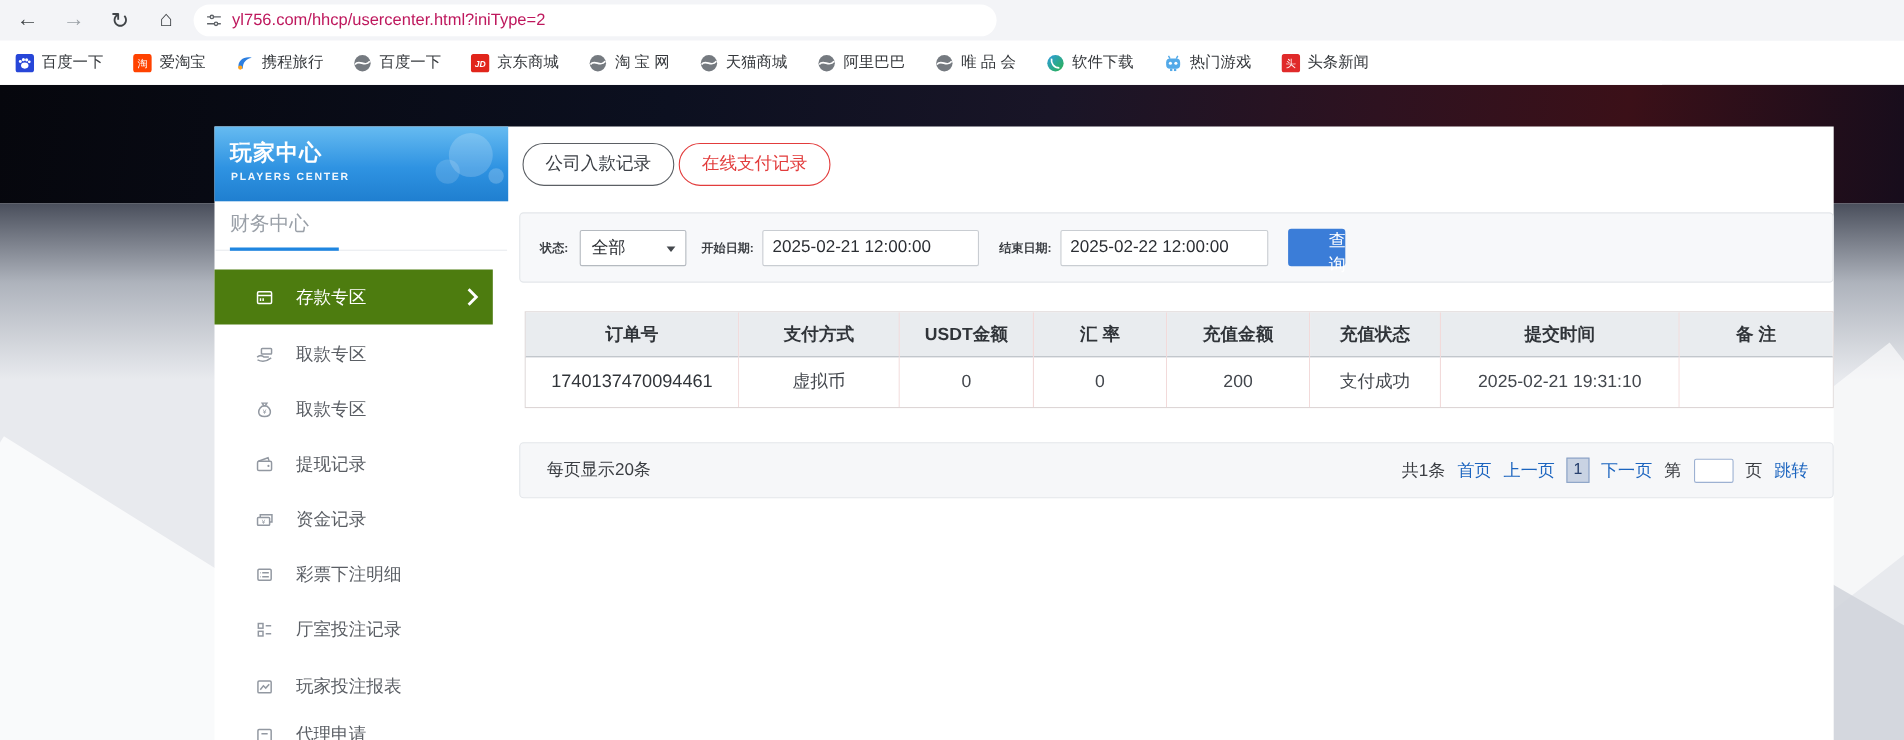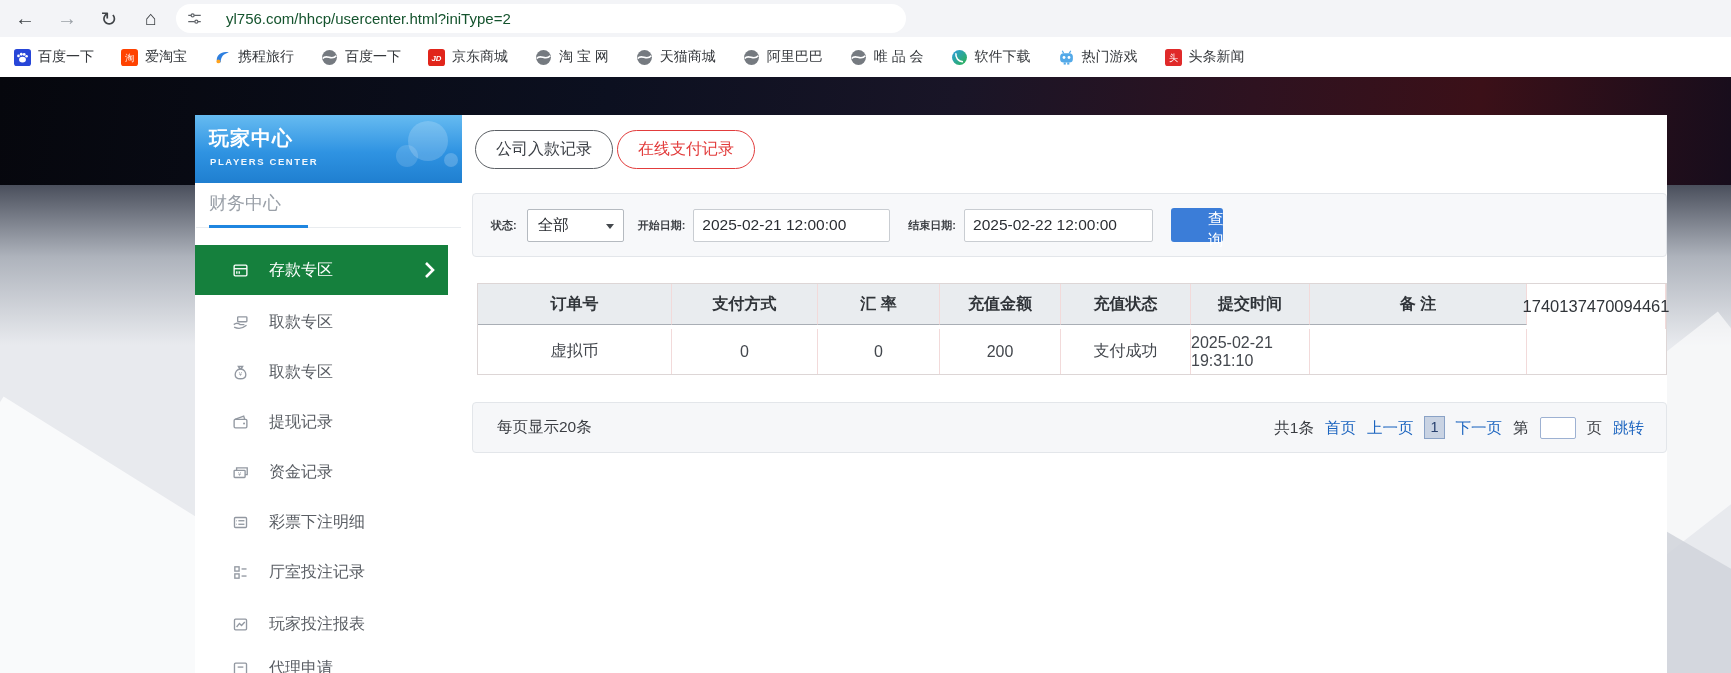--- a/index.html
+++ b/index.html
@@ -9,21 +9,21 @@
     background:#fff;
   }
   
   .toolbar{position:absolute;left:0;top:0;width:1731px;height:37px;background:#f3f4f7;}
   .navbtn{position:absolute;top:2px;width:34px;height:33px;display:flex;align-items:center;justify-content:center;
           font-size:20px;color:#3f4347;border:none;background:transparent;cursor:pointer;border-radius:50%;}
   .navbtn.fwd{color:#9aa0a6;}
   .urlbar{position:absolute;left:176px;top:4px;width:730px;height:29px;border-radius:15px;background:#fff;
           display:flex;align-items:center;padding-left:11px;box-sizing:border-box;cursor:text;}
   .urlbar svg{flex:0 0 auto;margin-right:9px;}
-  .urltext{font-size:15px;color:#14532d;white-space:nowrap;margin-left:15px;}
+  .urltext{font-size:15px;color:#be185d;white-space:nowrap;}
   .bookmarks{position:absolute;left:0;top:37px;width:1511px;height:40px;background:#fff;
              display:flex;align-items:center;padding-left:14px;box-sizing:border-box;}
   .bm{display:flex;align-items:center;margin-right:27px;cursor:pointer;white-space:nowrap;}
   .bm .fav{width:17px;height:17px;margin-right:7px;flex:0 0 auto;display:block;}
   .bm .bm-label{font-size:14px;color:#35383c;}
   
   .stage{position:absolute;left:0;top:77px;width:1731px;height:596px;background:#e8eaee;overflow:hidden;}
   .band-dark{position:absolute;left:0;top:0;width:100%;height:108px;
     background:linear-gradient(97deg,#06070d 0%,#0c1020 35%,#191527 55%,#2e1220 72%,#3b1018 85%,#170d1c 100%);}
   .band-fade{position:absolute;left:0;top:108px;width:100%;height:160px;
@@ -41,21 +41,21 @@
   .side-sub{position:absolute;left:15px;top:41px;font-size:9.5px;color:rgba(255,255,255,.93);letter-spacing:1.6px;font-weight:bold;}
   .deco-c1{position:absolute;right:14px;top:6px;width:40px;height:40px;border-radius:50%;background:rgba(255,255,255,.18);}
   .deco-c2{position:absolute;right:44px;top:30px;width:22px;height:22px;border-radius:50%;background:rgba(255,255,255,.14);}
   .deco-c3{position:absolute;right:4px;top:38px;width:14px;height:14px;border-radius:50%;background:rgba(255,255,255,.2);}
   .fin-label{position:absolute;left:209px;top:191px;font-size:18px;color:#9aa0a8;}
   .fin-divider{position:absolute;left:196px;top:227px;width:265px;height:1px;background:#e9ecef;}
   .fin-underline{position:absolute;left:209px;top:225px;width:99px;height:3px;background:#1f86e0;}
   .menu-item{position:absolute;left:195px;width:253px;height:50px;display:flex;align-items:center;cursor:pointer;}
   .menu-item .mi-icon{margin-left:37px;width:17px;height:17px;color:#9298a1;flex:0 0 auto;}
   .menu-item .mi-label{margin-left:20px;font-size:16px;color:#5a5e64;}
-  .menu-item.active{background:#15803d;}
+  .menu-item.active{background:#4d7c0f;}
   .menu-item.active .mi-icon{color:#fff;}
   .menu-item.active .mi-label{color:#fff;}
   .menu-item.active .mi-chevron{position:absolute;right:12px;top:14px;}
   
   .pill{position:absolute;top:130px;height:39px;box-sizing:border-box;border-radius:20px;display:flex;align-items:center;
         padding:14px 20px;font-size:16px;background:#fff;cursor:pointer;}
   .pill.p1{left:475px;border:1px solid #5b5f64;color:#3a3e44;}
   .pill.p2{left:617px;border:1px solid #e23c3c;color:#e23c3c;}
   
   .filter-box{position:absolute;left:472px;top:193px;width:1195px;height:64px;box-sizing:border-box;
@@ -354,20 +354,21 @@
   <span class="f-label">开始日期:</span>
   <input class="f-input start" value="2025-02-21 12:00:00" style="">
   <span class="f-label">结束日期:</span>
   <input class="f-input end" value="2025-02-22 12:00:00" style="">
   <button class="f-btn">查询</button>
 </div>
 
 <div class="data-table">
   <div class="th">订单号</div>
   <div class="th">支付方式</div>
+  <div class="th">USDT金额</div>
   <div class="th">汇 率</div>
   <div class="th">充值金额</div>
   <div class="th">充值状态</div>
   <div class="th">提交时间</div>
   <div class="th">备 注</div>
 
   <div class="td order">1740137470094461</div>
   <div class="td">虚拟币</div>
   <div class="td">0</div>
   <div class="td">0</div>

